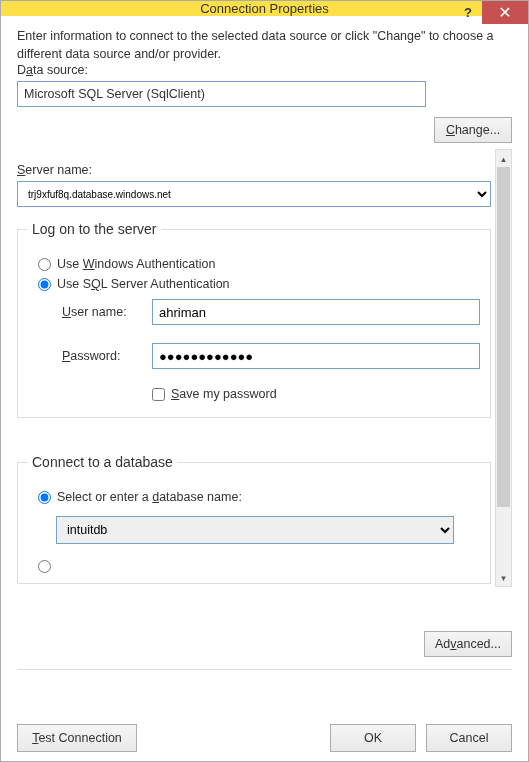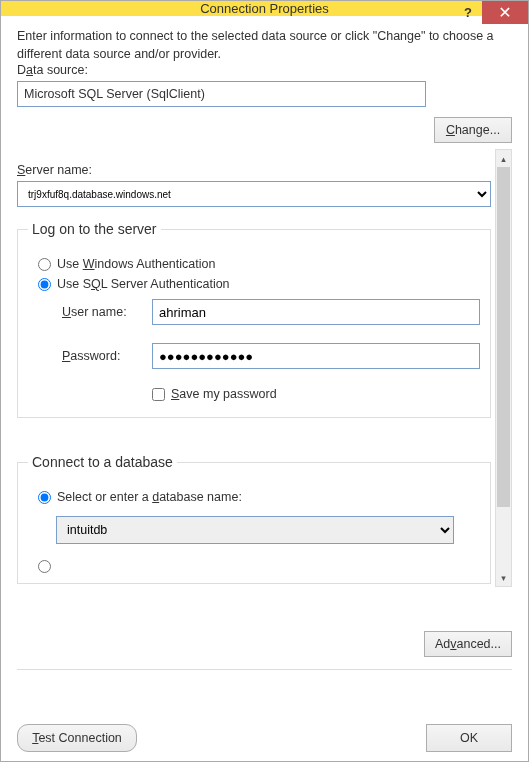--- a/index.html
+++ b/index.html
@@ -137,16 +137,17 @@
 
   <div class="advanced-row">
     <button class="btn"><span>Ad</span><span class="u">v</span><span>anced...</span></button>
   </div>
 
   <div class="sep"></div>
 
 </div>
 
 <div class="footer">
-  <button class="btn" style="min-width:120px;border-radius:11px;"><span class="u">T</span><span>est Connection</span></button>
+  <button class="btn" style="min-width:120px;"><span class="u">T</span><span>est Connection</span></button>
   <div class="footer-spacer"></div>
   <button class="btn">OK</button>
+  <button class="btn">Cancel</button>
 </div>
 
 </body></html>

